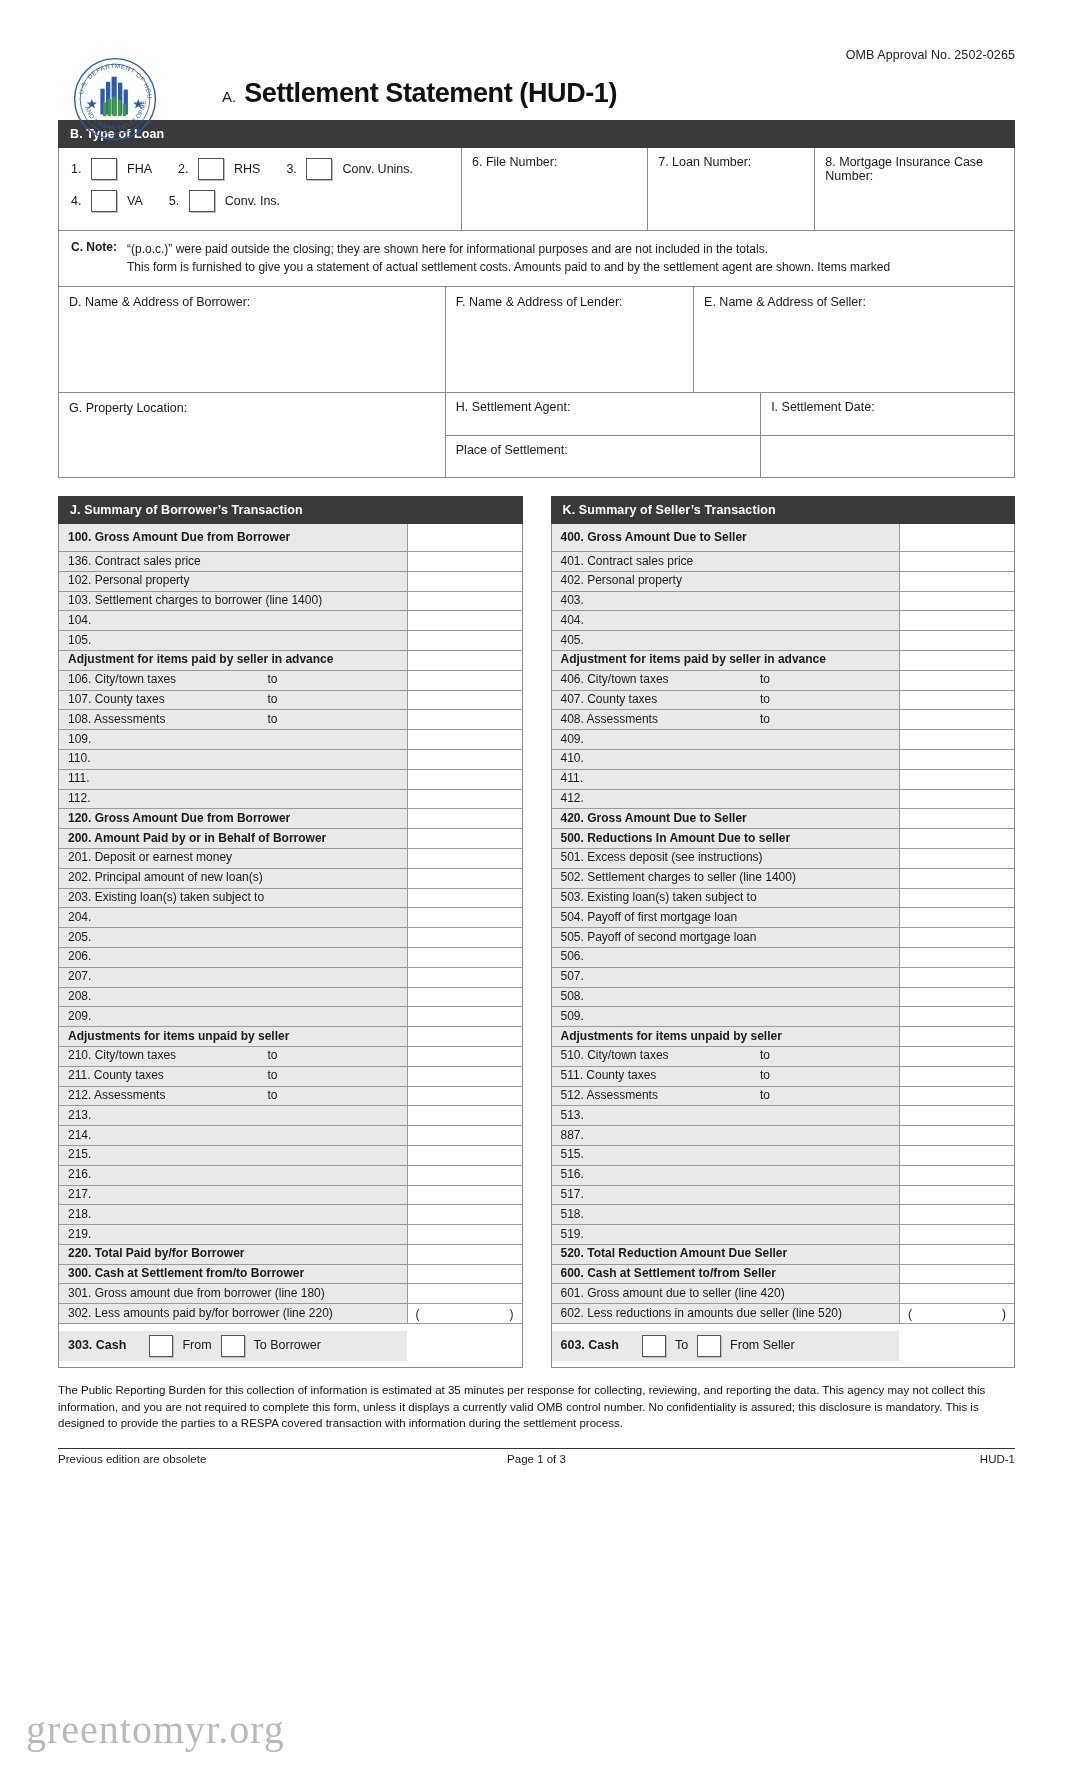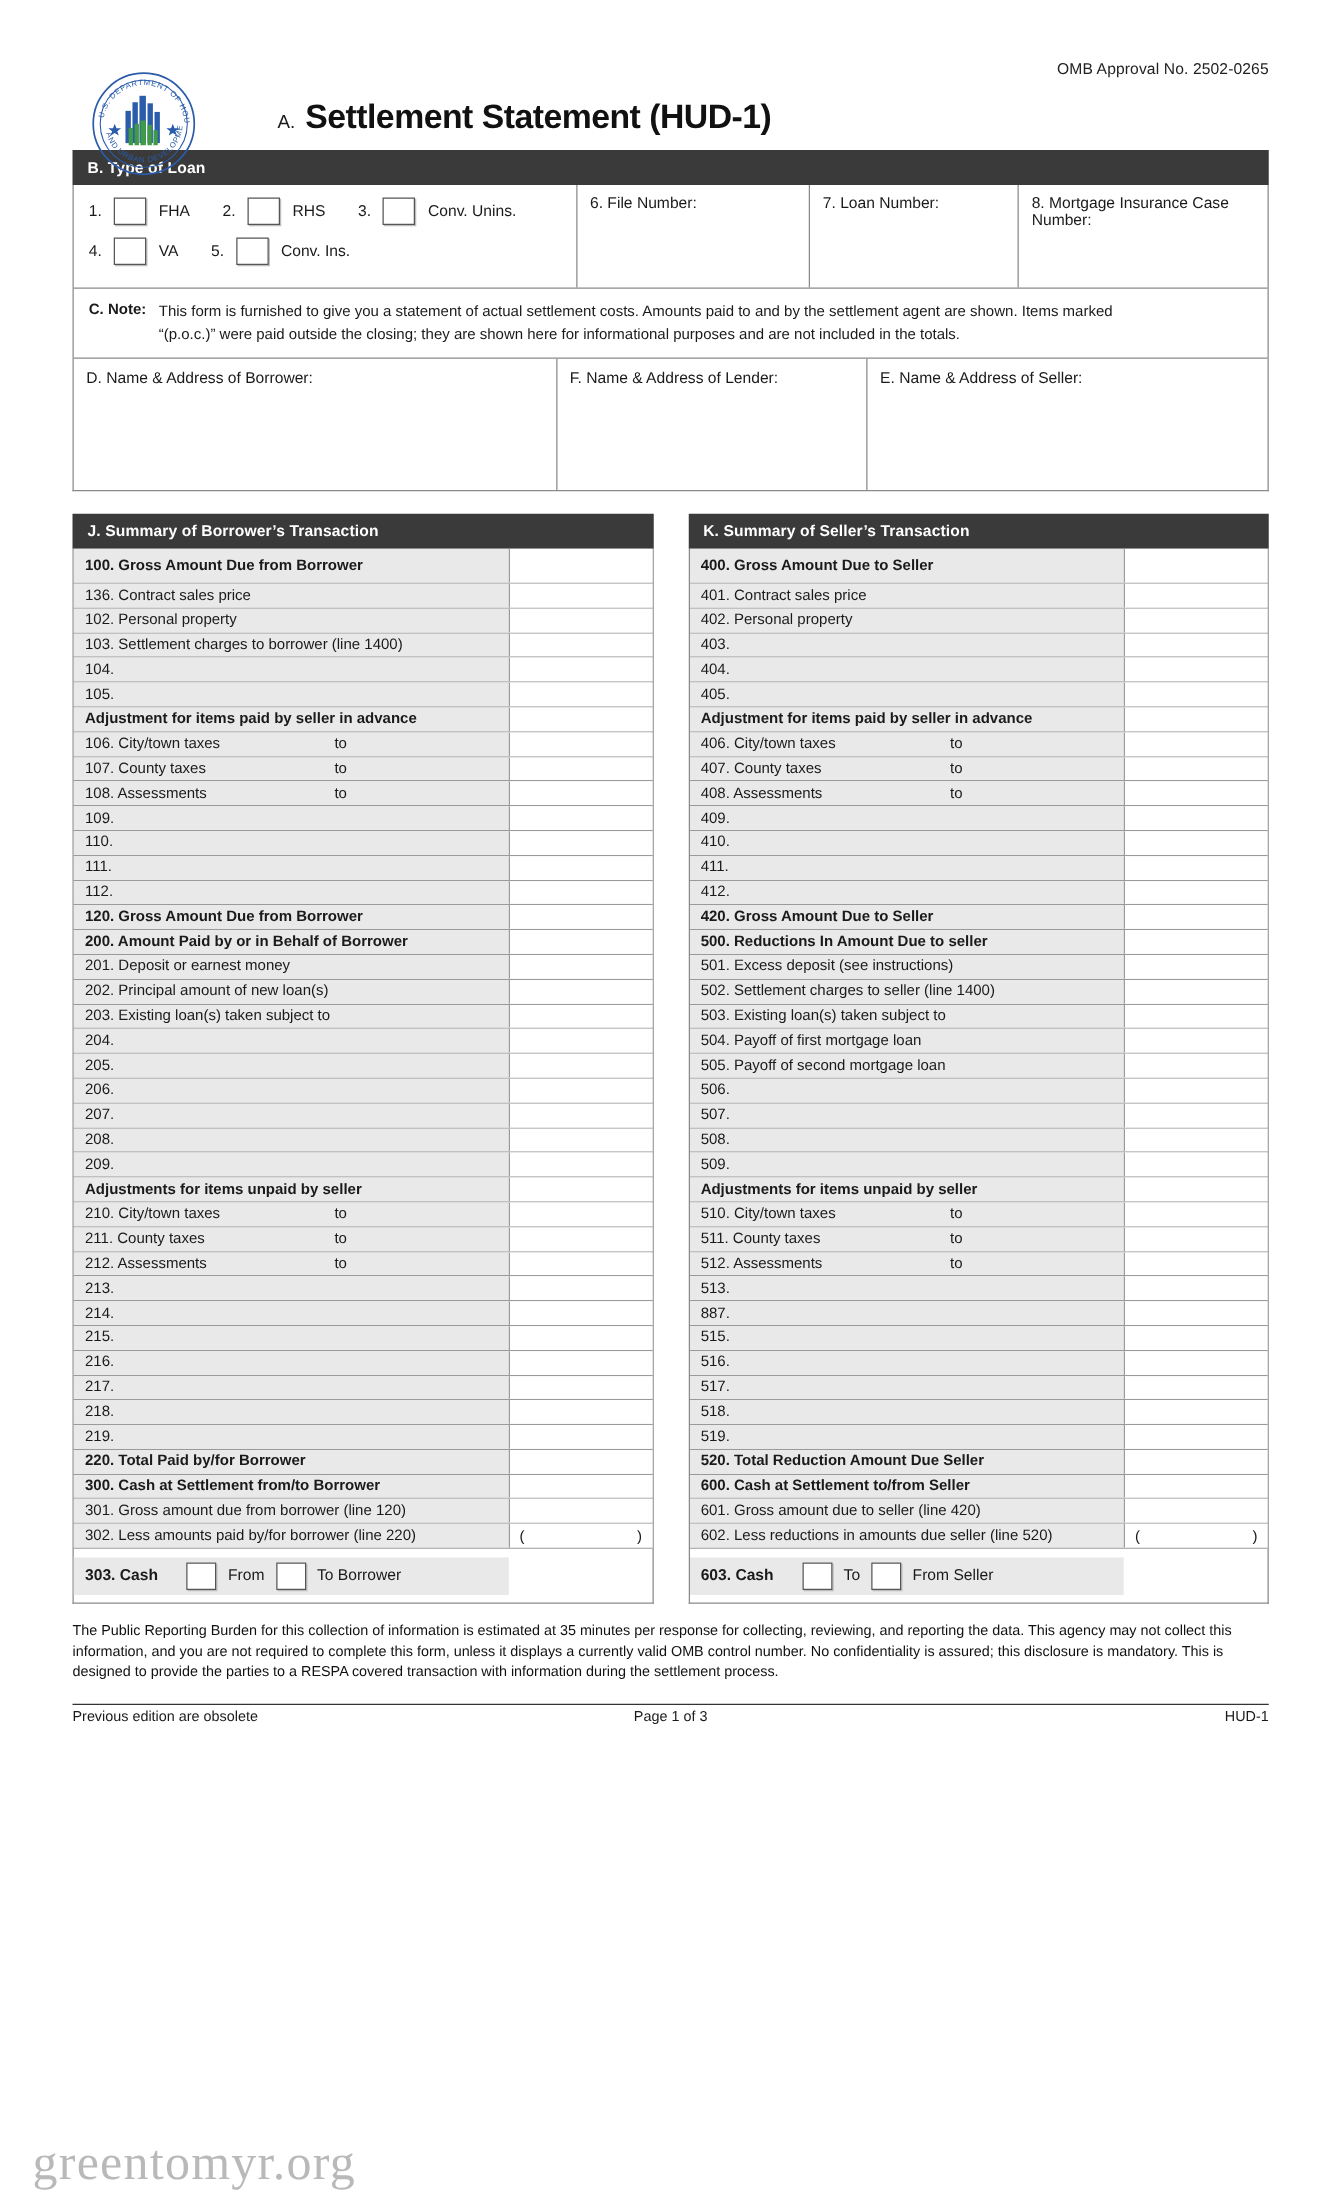--- a/index.html
+++ b/index.html
@@ -205,37 +205,58 @@
         <span>7. Loan Number:</span>
       </div>
       <div class="loancell c8">
         <span>8. Mortgage Insurance Case Number:</span>
       </div>
     </div>
 
     <div class="noterow">
       <div class="notelbl">C. Note:</div>
       <div class="notetxt">
+        <div>“(p.o.c.)” were paid outside the closing; they are shown here for informational purposes and are not included in the totals.</div>
         <div>This form is furnished to give you a statement of actual settlement costs. Amounts paid to and by the settlement agent are shown. Items marked</div>
-        <div>“(p.o.c.)” were paid outside the closing; they are shown here for informational purposes and are not included in the totals.</div>
       </div>
     </div>
 
     <div class="defrow">
       <div class="defcell dD">
         <span>D. Name &amp; Address of Borrower:</span>
       </div>
       <div class="defcell dF">
         <span>F. Name &amp; Address of Lender:</span>
       </div>
       <div class="defcell dE">
         <span>E. Name &amp; Address of Seller:</span>
       </div>
     </div>
 
+    <div class="ghirow">
+      <div class="gcell">
+        <span>G. Property Location:</span>
+      </div>
+      <div class="hiwrap">
+        <div class="hrow">
+          <div class="hcell">
+            <span>H. Settlement Agent:</span>
+          </div>
+          <div class="icell">
+            <span>I. Settlement Date:</span>
+          </div>
+        </div>
+        <div class="hrow">
+          <div class="hcell">
+            <span>Place of Settlement:</span>
+          </div>
+          <div class="icell"></div>
+        </div>
+      </div>
+    </div>
   </div>
 
   <div class="summaries">
     <div class="col">
       <div class="barhead">J. Summary of Borrower’s Transaction</div>
       <div class="tbl" id="borrower-rows">
           <div class="r hdrow">
             <div class="lbl">100. Gross Amount Due from Borrower</div>
             <div class="amt"></div>
           </div>
@@ -411,21 +432,21 @@
           </div>
           <div class="r bold">
             <div class="lbl">220. Total Paid by/for Borrower</div>
             <div class="amt"></div>
           </div>
           <div class="r bold">
             <div class="lbl">300. Cash at Settlement from/to Borrower</div>
             <div class="amt"></div>
           </div>
           <div class="r">
-            <div class="lbl">301. Gross amount due from borrower (line 120)</div>
+            <div class="lbl">301. Gross amount due from borrower (line 180)</div>
             <div class="amt"></div>
           </div>
           <div class="r">
             <div class="lbl">302. Less amounts paid by/for borrower (line 220)</div>
             <div class="amt">
               <div class="paren">
                 <span>(</span>
                 <span>)</span>
               </div>
             </div>

